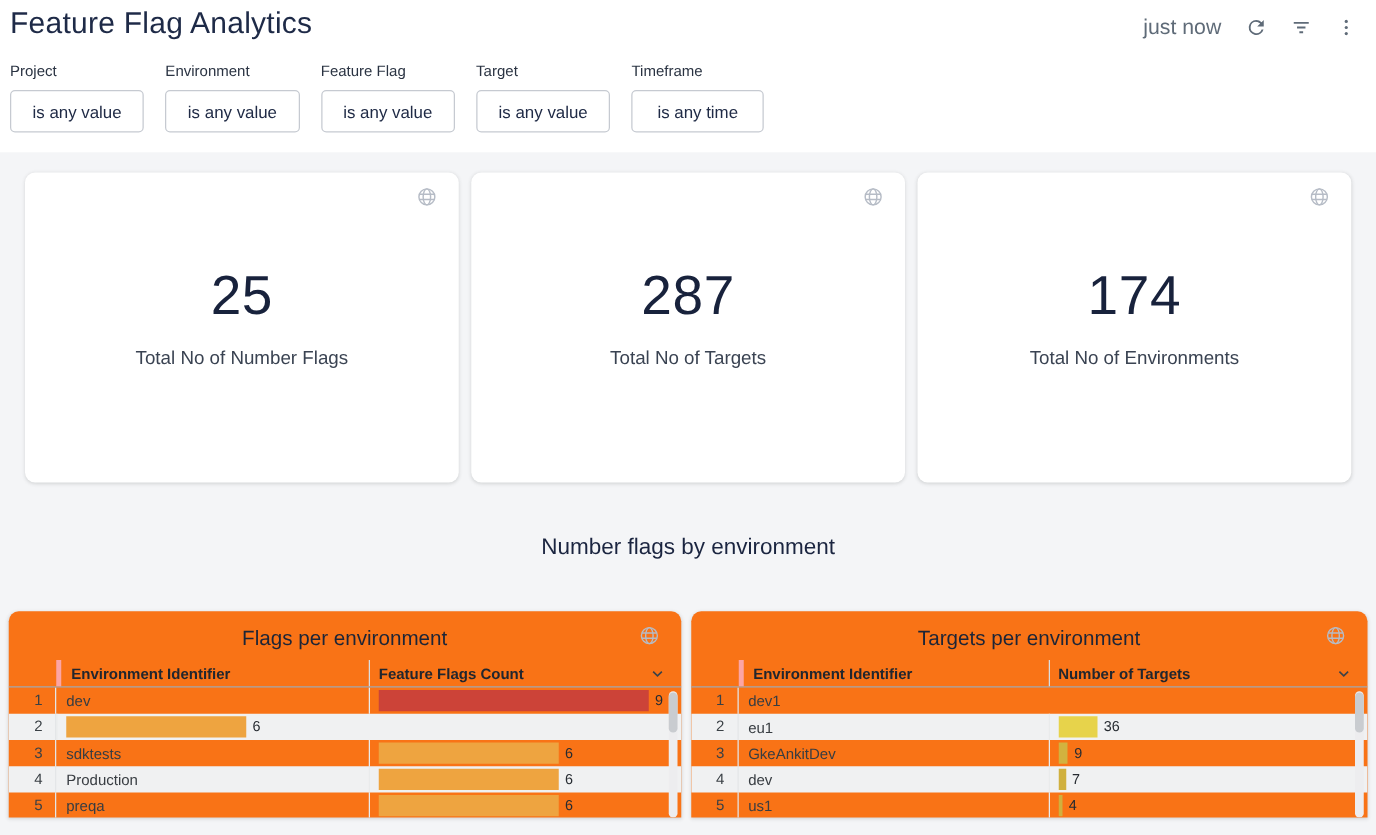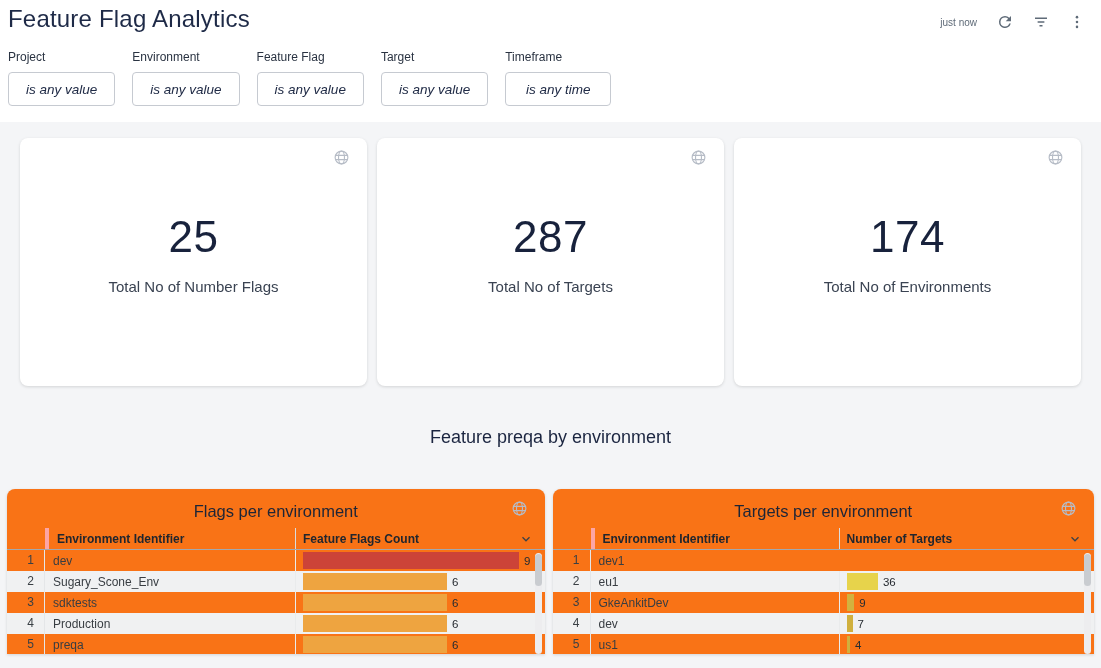--- a/index.html
+++ b/index.html
@@ -10,33 +10,33 @@
     color:#1f2a44;
     overflow:hidden;
     position:relative;
   }
 
   
   .top-section { background:#ffffff; height:122px; padding:4px 10px 0 8px; }
   .title-row { display:flex; justify-content:space-between; align-items:flex-start; }
   .page-title { font-size:24px; font-weight:500; color:#1e2a47; letter-spacing:.2px; padding-top:1px; }
   .top-actions { display:flex; align-items:center; gap:8px; margin-top:5px; color:#5f6b78; }
-  .updated { font-size:10px; color:#5f6b78; margin-right:6px; }
+  .updated { font-size:17px; color:#5f6b78; margin-right:6px; }
   .icon-btn { width:28px; height:26px; display:flex; align-items:center; justify-content:center; color:#5f6b78; cursor:pointer; }
 
   
   .filters { display:flex; gap:17px; margin-top:15px; }
   .filter { display:flex; flex-direction:column; }
   .filter-label { font-size:12px; color:#2a3342; margin-bottom:8px; }
   .filter-btn {
     height:34px; min-width:106px; padding:0 17px;
     background:#fff; border:1px solid #c6cad1; border-radius:4px;
     font-size:13.5px; color:#202b46;
     display:flex; align-items:center; justify-content:center;
-    font-family:inherit; cursor:pointer; white-space:nowrap;font-style:italic;
+    font-family:inherit; cursor:pointer; white-space:nowrap;
   }
 
   
   .dash { background:#f4f5f7; padding-top:16px; }
   .kpi-row { display:flex; gap:10px; padding:0 20px;justify-content:flex-end; }
   .kpi-card {
     position:relative; width:355px; height:248px;
     background:#fff; border-radius:8px;
     box-shadow:0 1px 3px rgba(60,64,67,.18);
     display:flex; flex-direction:column; align-items:center; justify-content:center;
@@ -166,21 +166,21 @@
             <circle cx="12" cy="12" r="9"></circle>
             <ellipse cx="12" cy="12" rx="4.2" ry="9"></ellipse>
             <path d="M3.6 9h16.8M3.6 15h16.8"></path>
           </svg>
       </span>
       <div class="kpi-number">174</div>
       <div class="kpi-label">Total No of Environments</div>
     </div>
   </div>
 
-  <div class="section-title">Feature preqa by environment</div>
+  <div class="section-title">Number flags by environment</div>
 
   <div class="tables-row">
 
     <div class="table-card t-left">
       <span class="globe">
         <svg width="17" height="17" viewBox="0 0 24 24" fill="none" stroke="currentColor" stroke-width="1.6">
             <circle cx="12" cy="12" r="9"></circle>
             <ellipse cx="12" cy="12" rx="4.2" ry="9"></ellipse>
             <path d="M3.6 9h16.8M3.6 15h16.8"></path>
           </svg>
@@ -200,21 +200,20 @@
         <div class="trow">
           <div class="cell-n">1</div>
           <div class="cell-id">dev</div>
           <div class="cell-val">
             <div class="bar" style="width: 216px; background: rgb(204, 67, 56);"></div>
             <span class="bar-label">9</span>
           </div>
         </div>
         <div class="trow alt">
           <div class="cell-n">2</div>
-          <div class="cell-id">Sugary_Scone_Env</div>
           <div class="cell-val">
             <div class="bar" style="width: 144px; background: rgb(238, 164, 64);"></div>
             <span class="bar-label">6</span>
           </div>
         </div>
         <div class="trow">
           <div class="cell-n">3</div>
           <div class="cell-id">sdktests</div>
           <div class="cell-val">
             <div class="bar" style="width: 144px; background: rgb(238, 164, 64);"></div>

